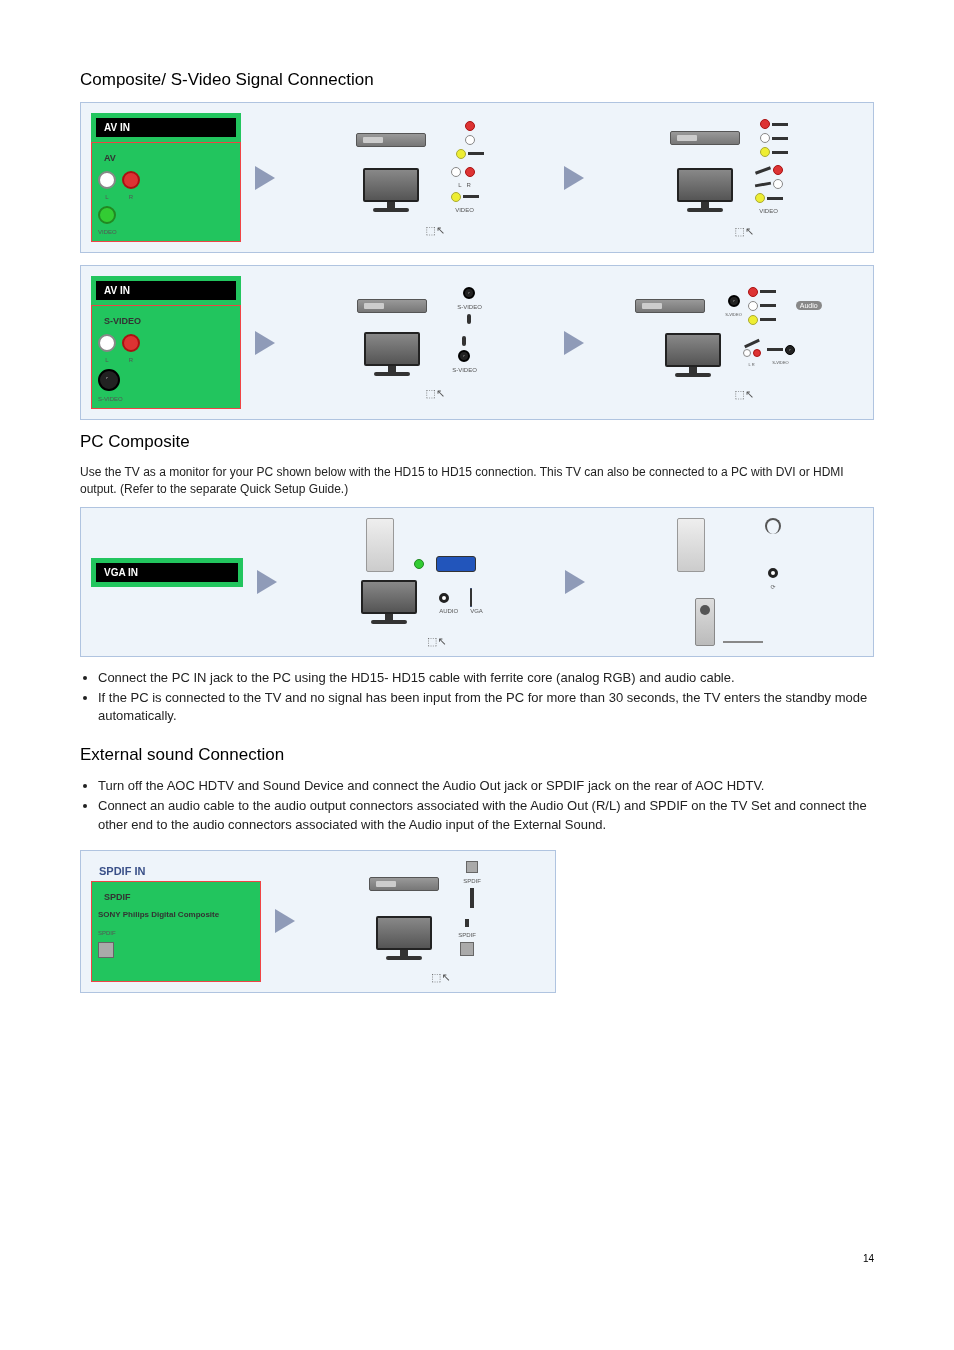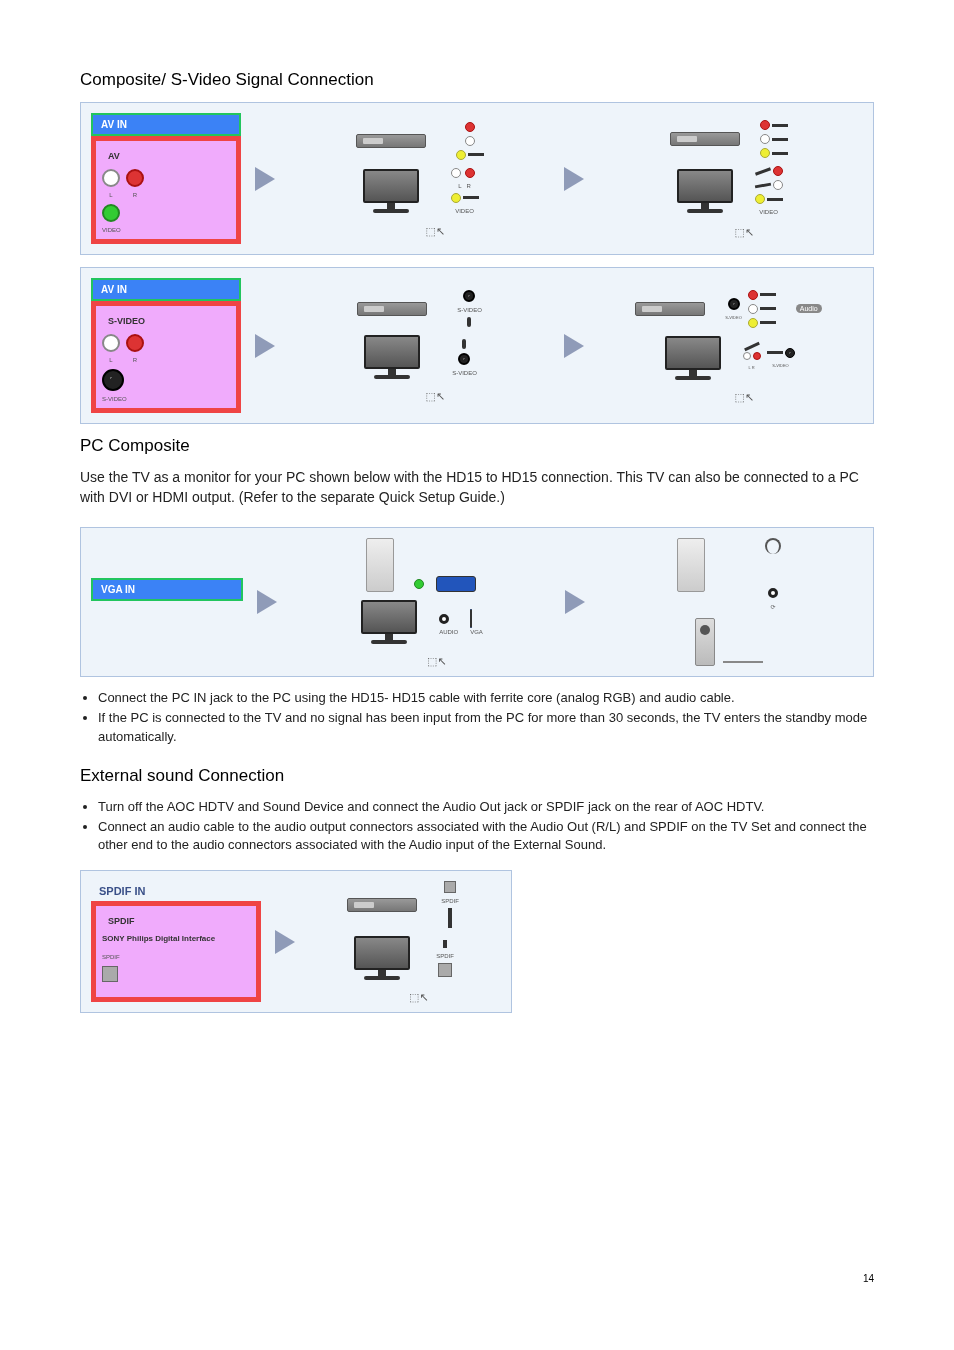--- a/index.html
+++ b/index.html
@@ -15,56 +15,56 @@
       padding: 70px 80px 40px 80px;
       color: #000;
     }
     .section-heading {
       font-size: 17px;
       font-weight: normal;
       margin-bottom: 12px;
       color: #000;
     }
     .desc-text {
-      font-size: 14px;
+      font-size: 12px;
       line-height: 1.4;
-      margin-bottom: 20px;
+      margin-bottom: 9px;
       color: #222;
     }
     .diagram-box {
       border: 1px solid #b0c4e0;
       background: #eef4fa;
       margin-bottom: 12px;
       padding: 10px;
       display: flex;
       align-items: stretch;
       gap: 10px;
     }
     .panel-left {
       display: flex;
       flex-direction: column;
       width: 150px;
     }
     .panel-title {
-      background: #3b82f6;
+      background: #000000;
       color: #fff;
       font-size: 10px;
       font-weight: bold;
       padding: 4px 8px;
-      border: 2px solid #22c55e;
+      border: 5px solid #22c55e;
     }
     .panel-label {
       font-size: 9px;
       font-weight: bold;
       padding: 4px 6px 2px 6px;
       color: #333;
     }
     .panel-body {
-      background: #f0abfc;
-      border: 5px solid #ef4444;
+      background: #22c55e;
+      border: 1px solid #ef4444;
       padding: 6px;
       display: flex;
       flex-direction: column;
       gap: 6px;
       flex: 1;
     }
     .jack-row {
       display: flex;
       gap: 6px;
       align-items: center;
@@ -585,26 +585,26 @@
   <li>Connect the PC IN jack to the PC using the HD15- HD15 cable with ferrite core (analog RGB) and audio cable.</li>
   <li>If the PC is connected to the TV and no signal has been input from the PC for more than 30 seconds, the TV enters the standby mode automatically.</li>
 </ul>
 
 <div class="section-heading">External sound Connection</div>
 <ul class="bullets" style="margin-bottom:16px">
   <li>Turn off the AOC HDTV and Sound Device and connect the Audio Out jack or SPDIF jack on the rear of AOC HDTV.</li>
   <li>Connect an audio cable to the audio output connectors associated with the Audio Out (R/L) and SPDIF on the TV Set and connect the other end to the audio connectors associated with the Audio input of the External Sound.</li>
 </ul>
 
-<div class="diagram-box" style="width:432px">
+<div class="diagram-box" style="width:476px">
   <div class="panel-left" style="width:170px">
     <div class="panel-title" style="background:transparent;color:#3a5088;border:none;font-size:11px">SPDIF IN</div>
     <div class="panel-body">
       <div class="panel-label">SPDIF</div>
-      <div class="spdif-full">SONY Philips Digital Interface</div>
+      <div class="spdif-full">SONY Philips Digital Composite</div>
       <div class="tiny-label" style="text-align:left">SPDIF</div>
       <span class="spdif-port"></span>
     </div>
   </div>
 
   <div class="stage-wrap">
     <span class="arrow"></span>
     <div class="stage-col">
       <div class="horiz" style="gap:24px">
         <div class="dvd-player"></div>

